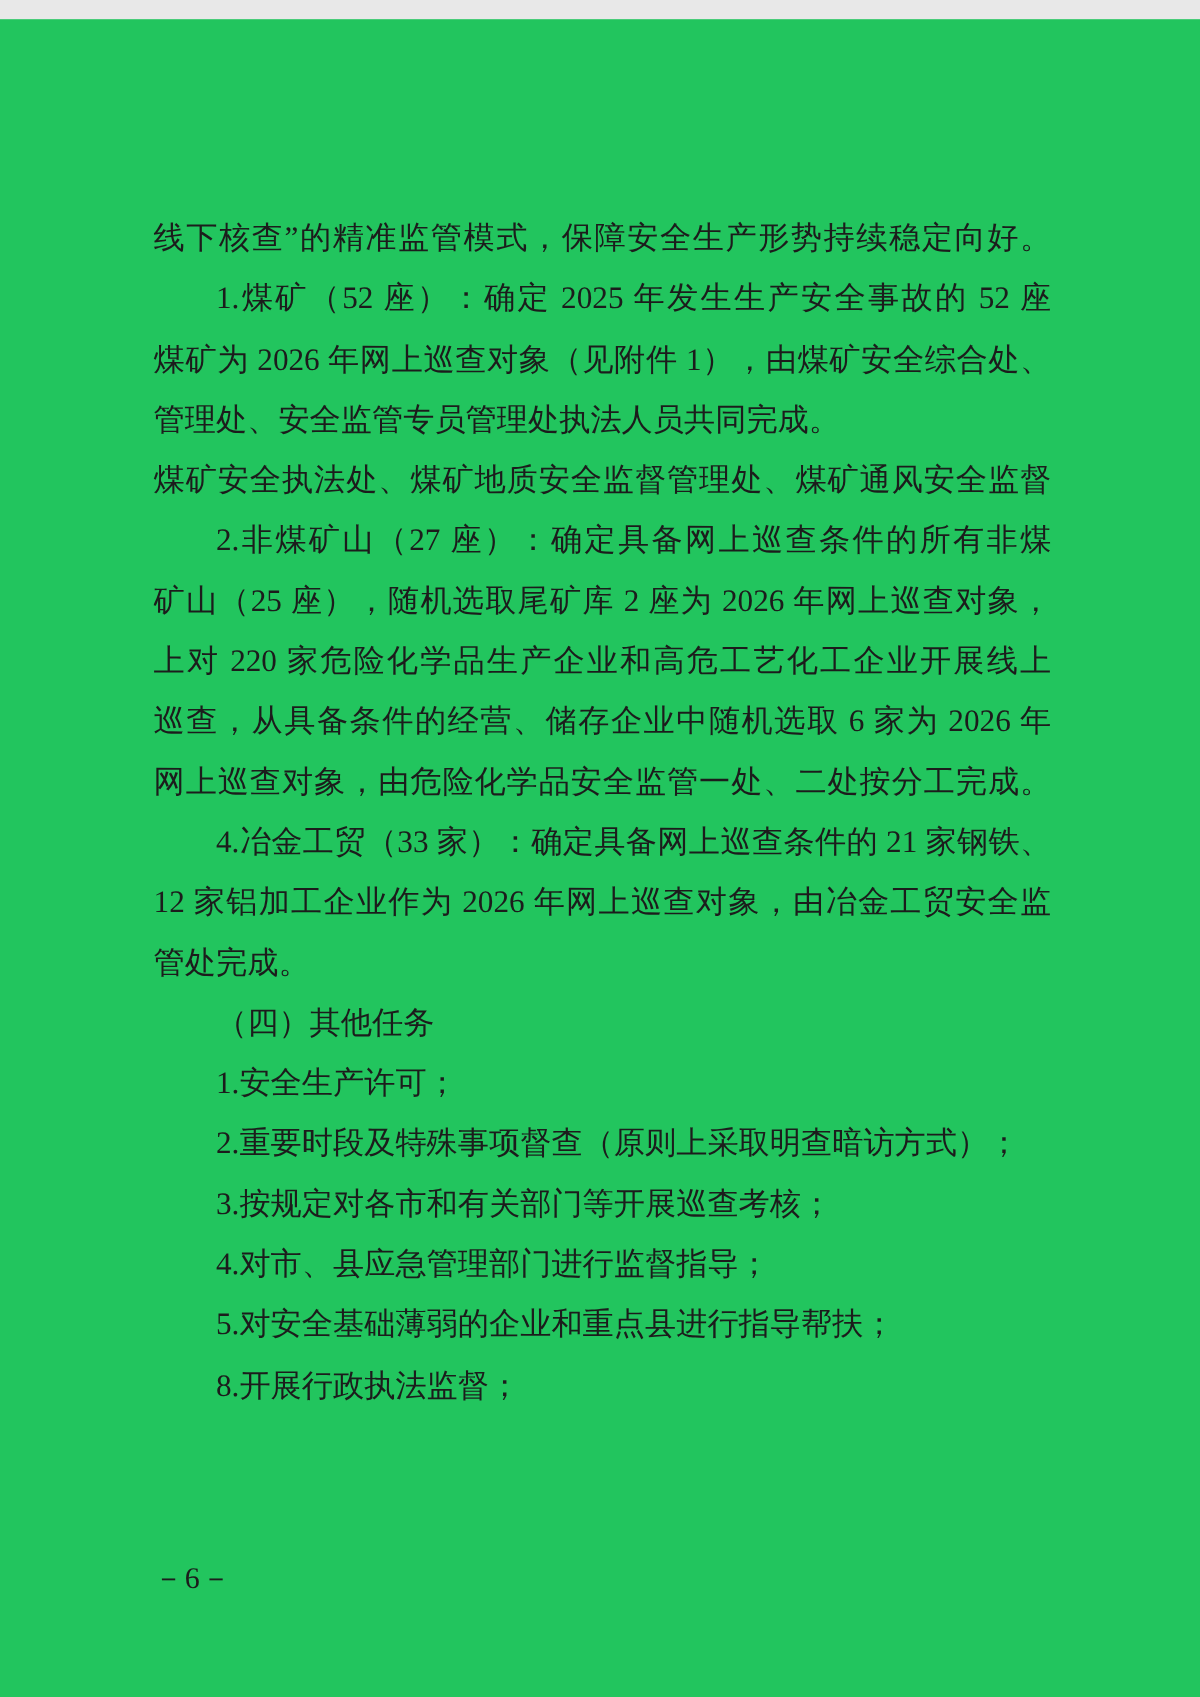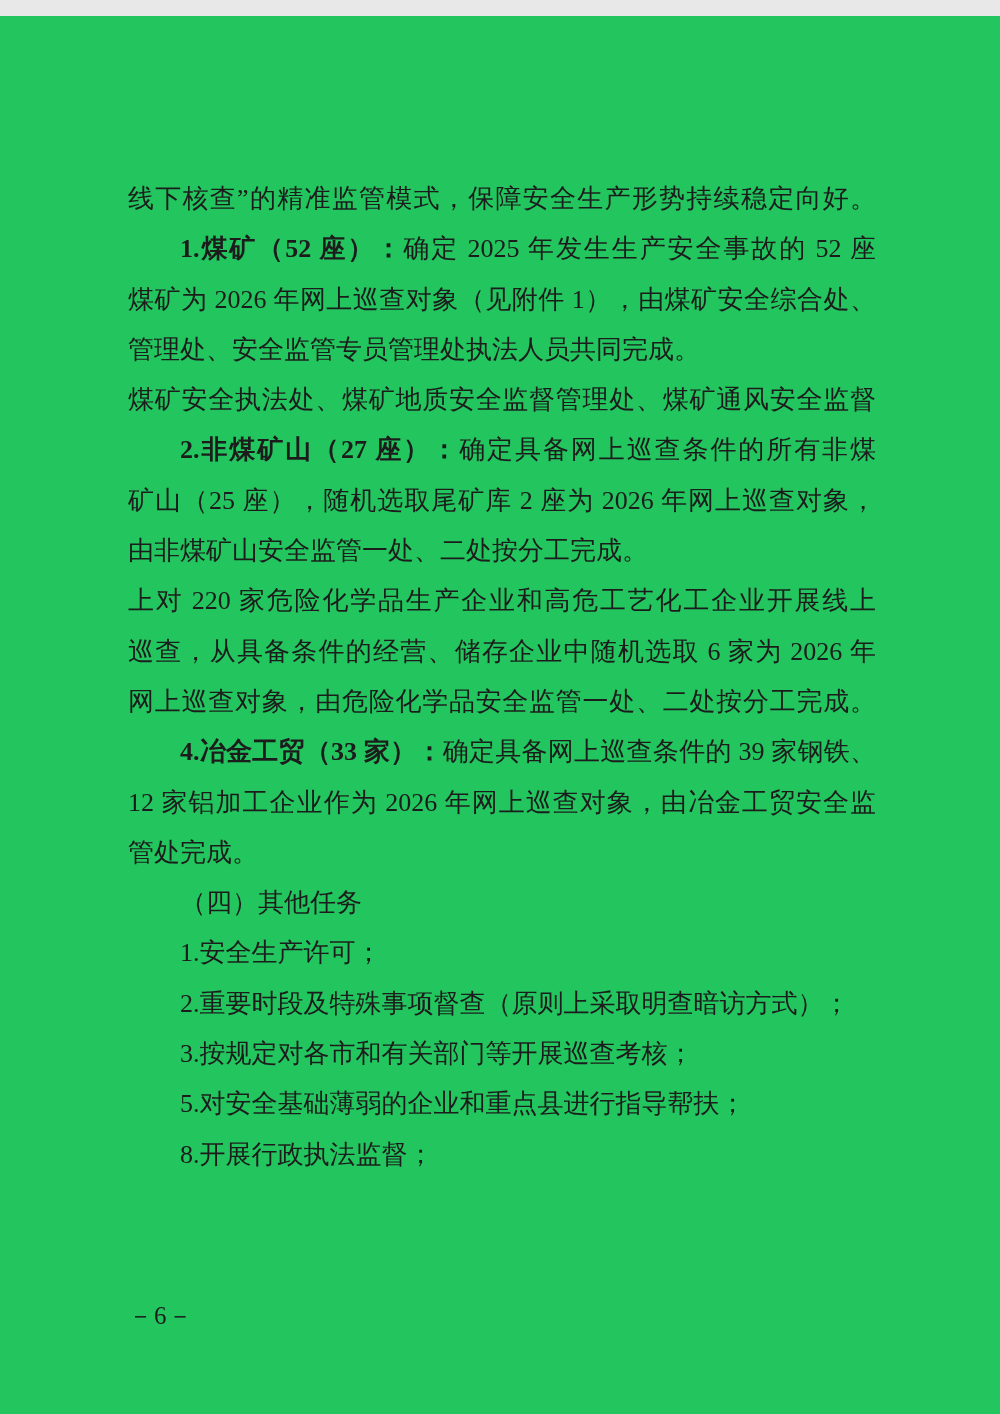--- a/index.html
+++ b/index.html
@@ -32,21 +32,21 @@
     text-align: left;
   }
   .line.justify {
     text-align: justify;
     text-align-last: justify;
   }
   .line.indent {
     padding-left: 52px;
   }
   .line .bold-run {
-    font-weight: 700;
+    font-weight: 400;
   }
   .line.heading {
     font-weight: 400;
   }
   .page-number {
     position: absolute;
     left: 128px;
     top: 1283px;
     font-size: 25px;
     line-height: 34px;
@@ -60,28 +60,28 @@
 <div class="sheet">
   <div class="doc-body">
 
   <div class="line justify"><span>线下核查”的精准监管模式，保障安全生产形势持续稳定向好。</span></div>
       <div class="line justify indent"><span class="bold-run">1.煤矿（52 座）：</span><span>确定 2025 年发生生产安全事故的 52 座</span></div>
       <div class="line justify"><span>煤矿为 2026 年网上巡查对象（见附件 1），由煤矿安全综合处、</span></div>
       <div class="line"><span>管理处、安全监管专员管理处执法人员共同完成。</span></div>
       <div class="line justify"><span>煤矿安全执法处、煤矿地质安全监督管理处、煤矿通风安全监督</span></div>
       <div class="line justify indent"><span class="bold-run">2.非煤矿山（27 座）：</span><span>确定具备网上巡查条件的所有非煤</span></div>
       <div class="line justify"><span>矿山（25 座），随机选取尾矿库 2 座为 2026 年网上巡查对象，</span></div>
-      <div class="line"><span>由非煤矿山安全监管一处、二处按分工完成。</span></div>
       <div class="line justify"><span>上对 220 家危险化学品生产企业和高危工艺化工企业开展线上</span></div>
       <div class="line justify"><span>巡查，从具备条件的经营、储存企业中随机选取 6 家为 2026 年</span></div>
       <div class="line justify"><span>网上巡查对象，由危险化学品安全监管一处、二处按分工完成。</span></div>
-      <div class="line justify indent"><span class="bold-run">4.冶金工贸（33 家）：</span><span>确定具备网上巡查条件的 39 家钢铁、</span></div>
+      <div class="line justify indent"><span class="bold-run">4.冶金工贸（33 家）：</span><span>确定具备网上巡查条件的 21 家钢铁、</span></div>
       <div class="line justify"><span>12 家铝加工企业作为 2026 年网上巡查对象，由冶金工贸安全监</span></div>
       <div class="line"><span>管处完成。</span></div>
       <div class="line indent heading"><span>（四）其他任务</span></div>
       <div class="line indent"><span>1.安全生产许可；</span></div>
       <div class="line indent"><span>2.重要时段及特殊事项督查（原则上采取明查暗访方式）；</span></div>
       <div class="line indent"><span>3.按规定对各市和有关部门等开展巡查考核；</span></div>
+      <div class="line indent"><span>4.对市、县应急管理部门进行监督指导；</span></div>
       <div class="line indent"><span>5.对安全基础薄弱的企业和重点县进行指导帮扶；</span></div>
       <div class="line indent"><span>8.开展行政执法监督；</span></div>
     </div>
   <div class="page-number">－6－</div>
 </div>
 
 </body></html>

